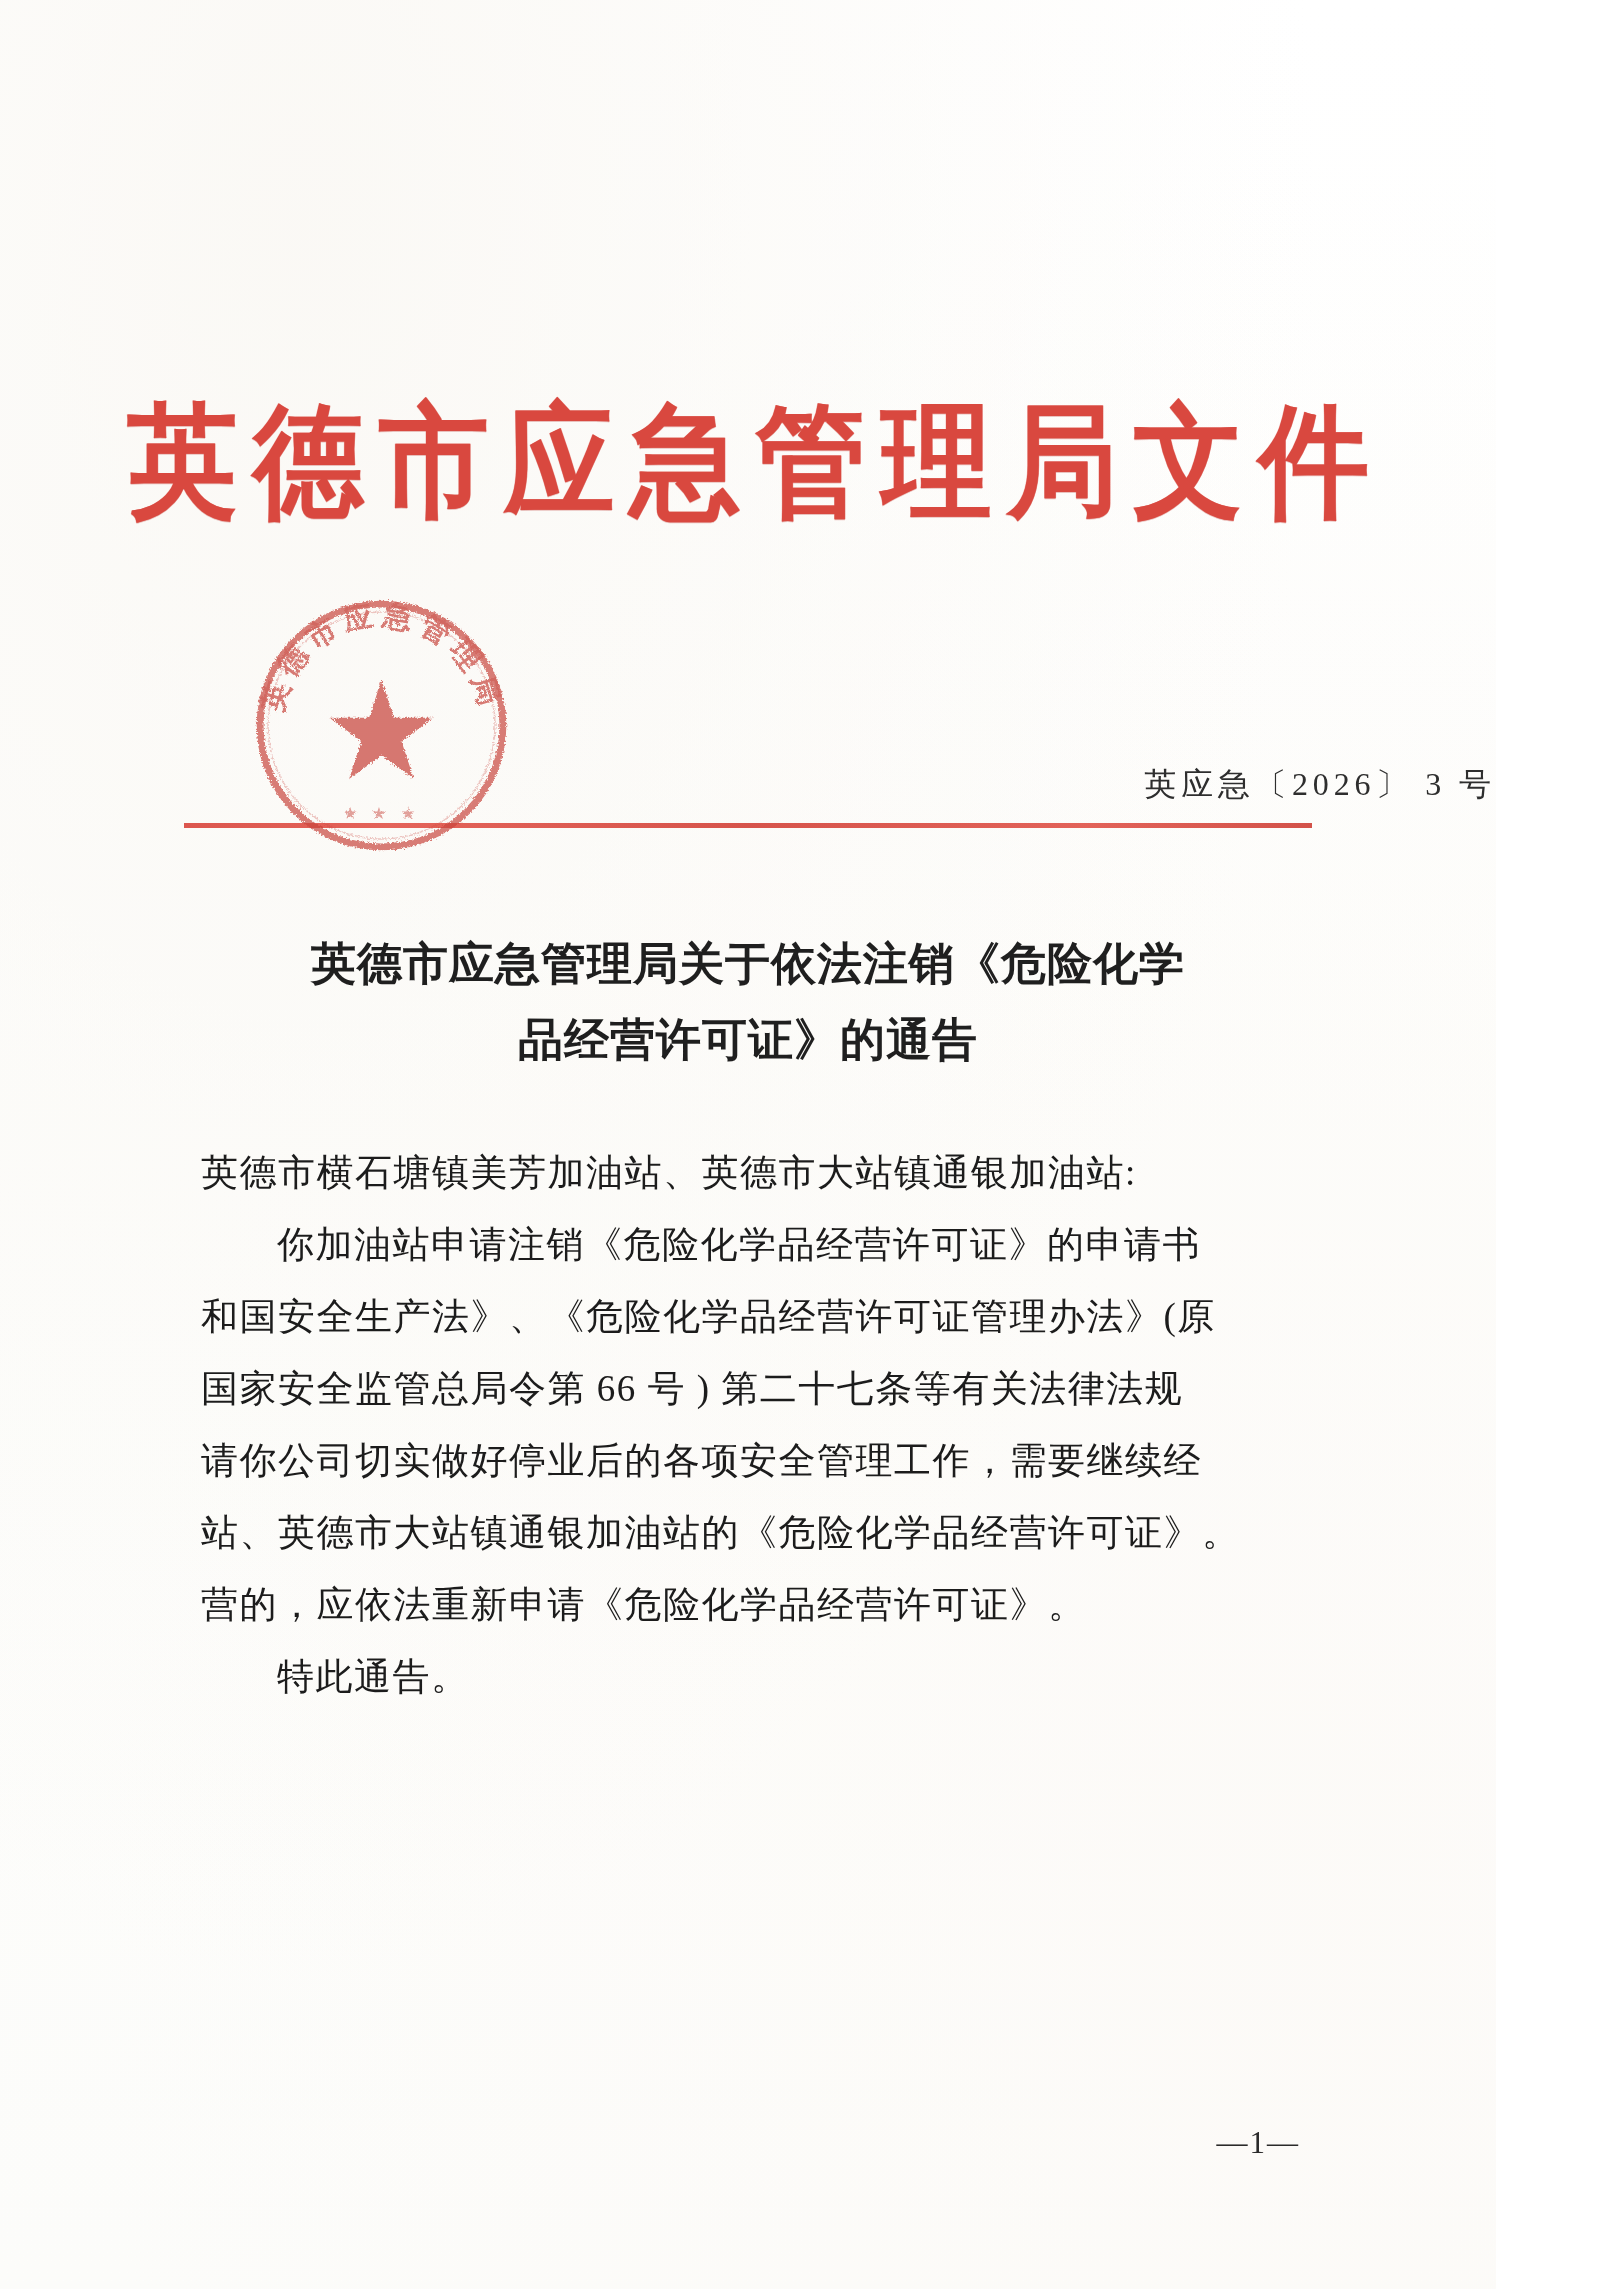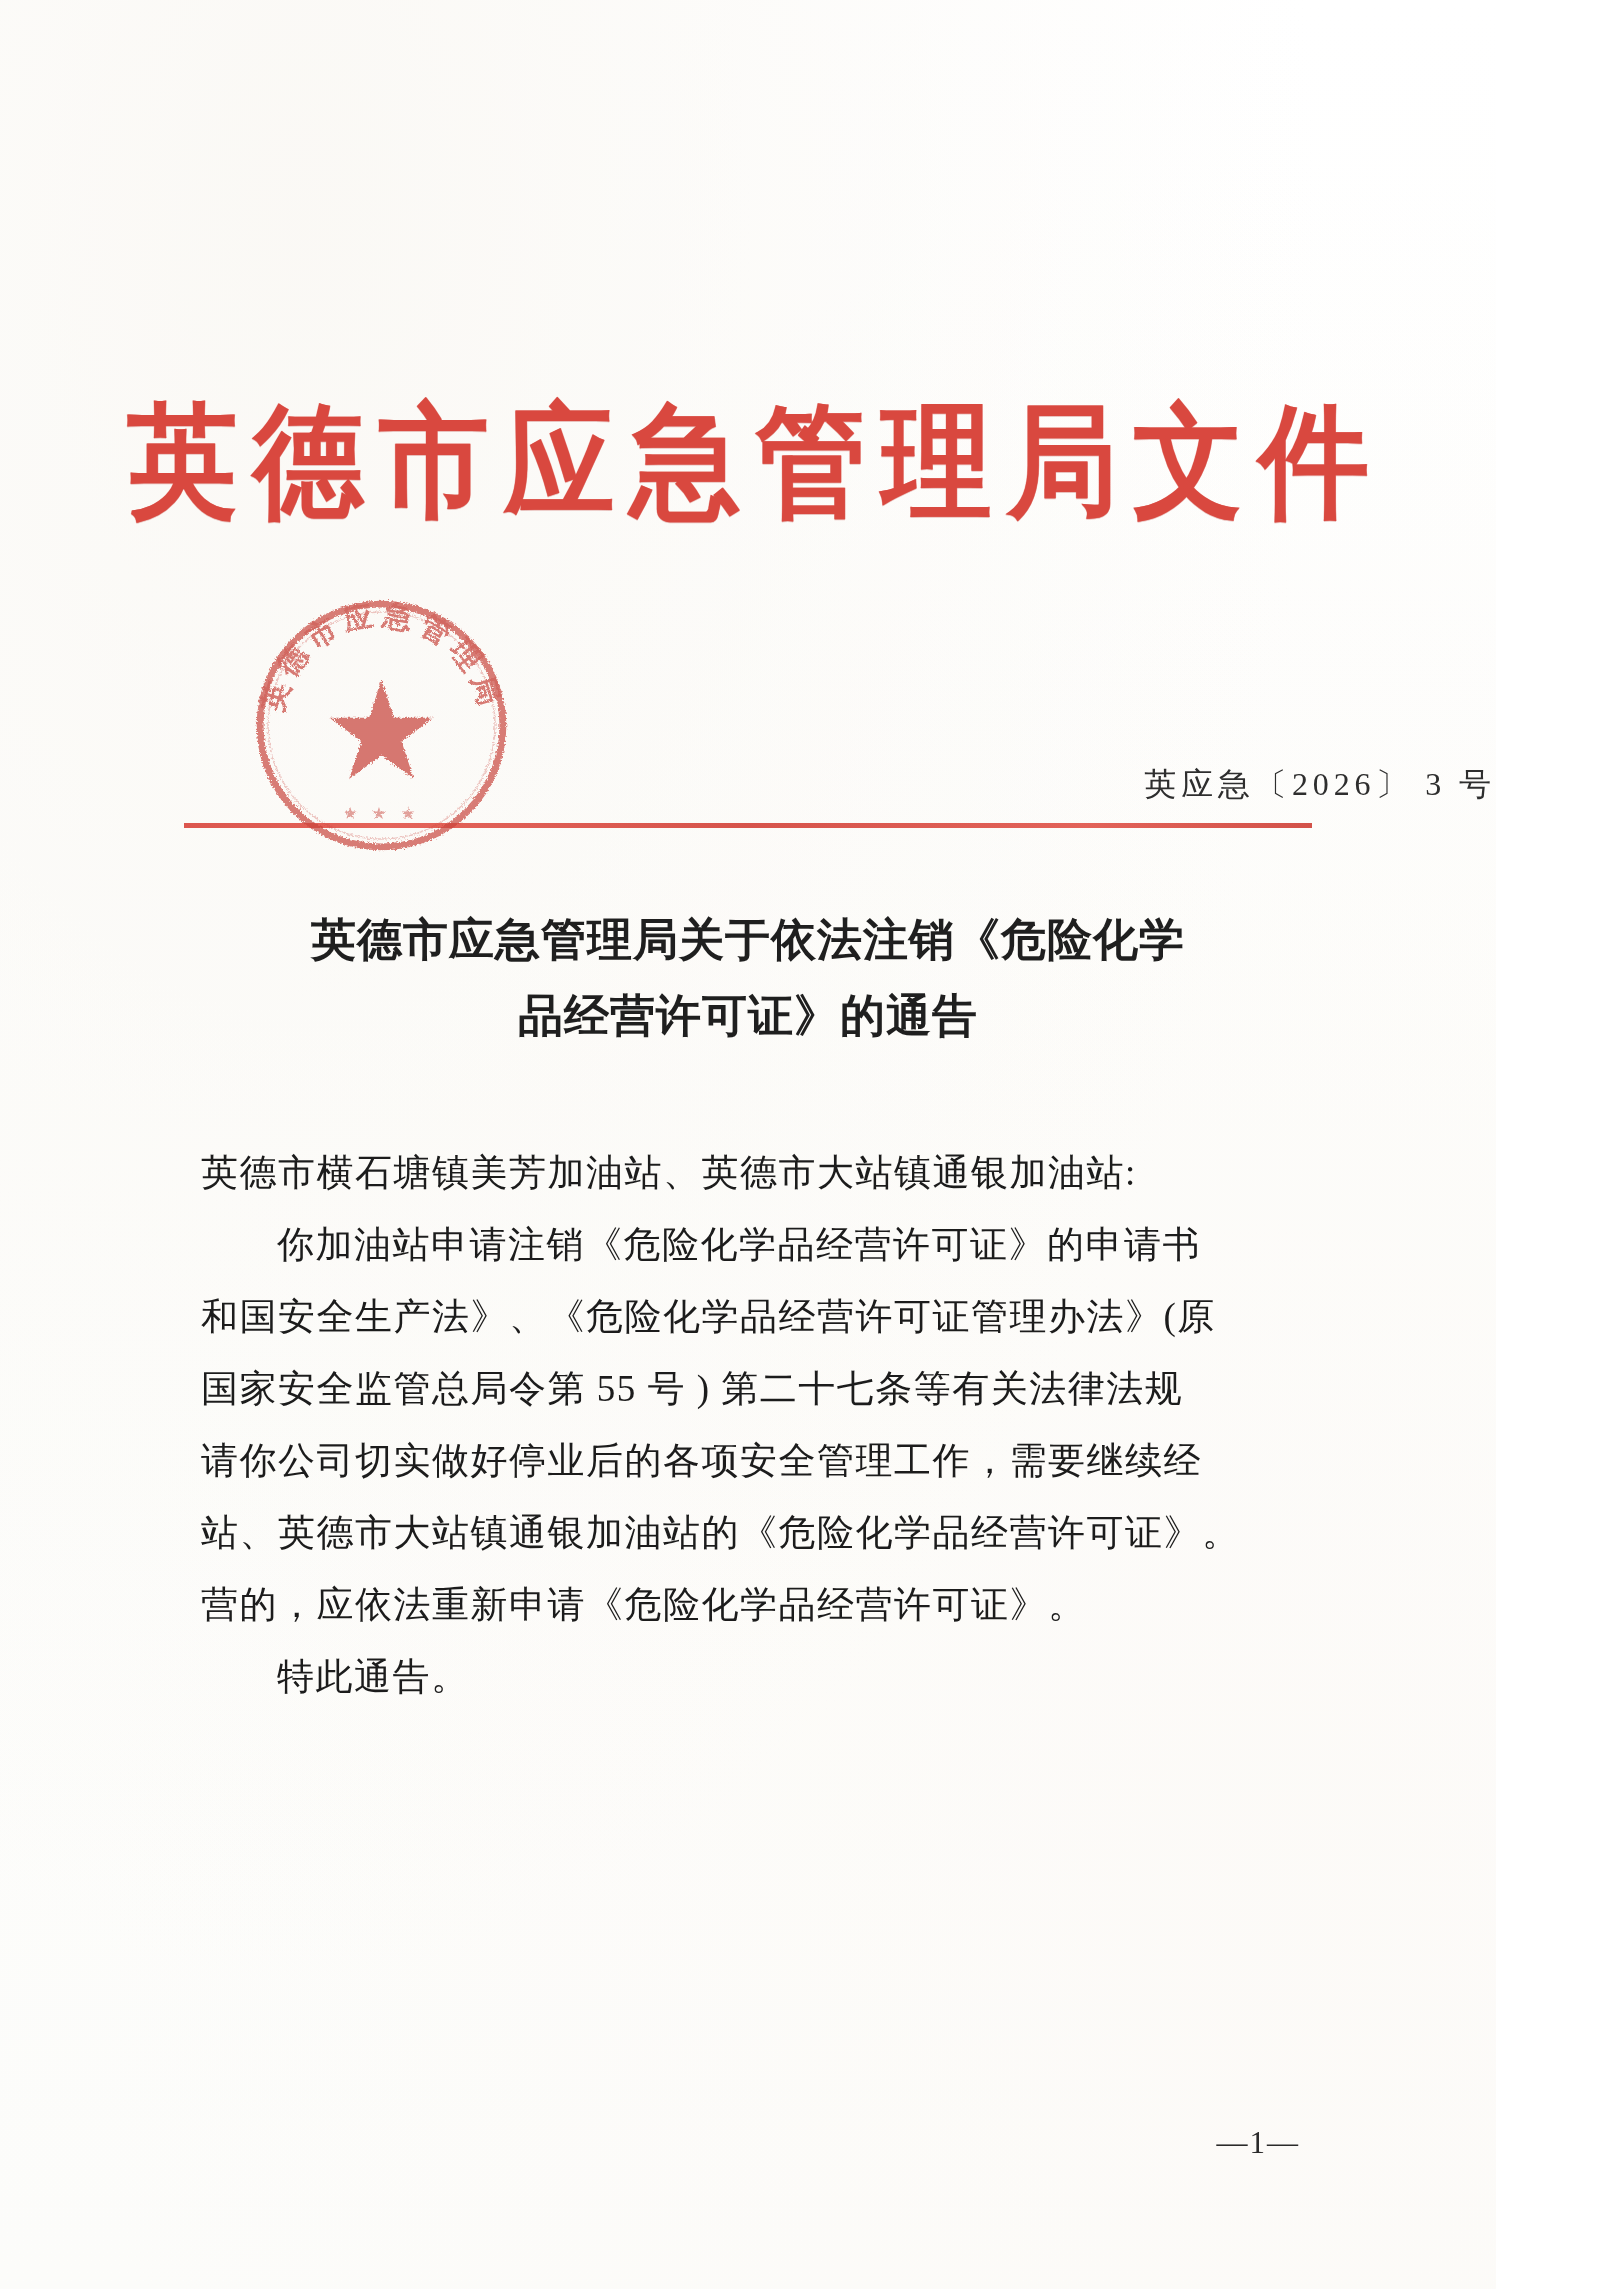--- a/index.html
+++ b/index.html
@@ -99,21 +99,21 @@
         #d9483f 0%, #e2564c 18%, #d3453c 50%, #e0554b 80%, #cf433a 100%);
     z-index: 5;
     opacity: 0.92;
   }
 
   
   .title-block {
     position: absolute;
     left: 167px;
     right: 167px;
-    top: 902px;
+    top: 926px;
     text-align: center;
     z-index: 3;
   }
 
   .title-line {
     font-family: "Liberation Serif", "DejaVu Serif", serif;
     font-weight: 700;
     font-size: 45px;
     line-height: 76px;
     color: #1f1f1f;
@@ -211,21 +211,21 @@
 
   <div class="title-block">
     <div class="title-line">英德市应急管理局关于依法注销《危险化学</div>
     <div class="title-line">品经营许可证》的通告</div>
   </div>
 
   <div class="body-block">
     <div class="body-line">英德市横石塘镇美芳加油站、英德市大站镇通银加油站:</div>
     <div class="body-line indent">你加油站申请注销《危险化学品经营许可证》的申请书</div>
     <div class="body-line">和国安全生产法》、《危险化学品经营许可证管理办法》(原</div>
-    <div class="body-line">国家安全监管总局令第 55 号 ) 第二十七条等有关法律法规</div>
+    <div class="body-line">国家安全监管总局令第 66 号 ) 第二十七条等有关法律法规</div>
     <div class="body-line">请你公司切实做好停业后的各项安全管理工作，需要继续经</div>
     <div class="body-line">站、英德市大站镇通银加油站的《危险化学品经营许可证》。</div>
     <div class="body-line">营的，应依法重新申请《危险化学品经营许可证》。</div>
     <div class="body-line indent">特此通告。</div>
   </div>
 
   <div class="page-number">—1—</div>
 
 </div>
 

